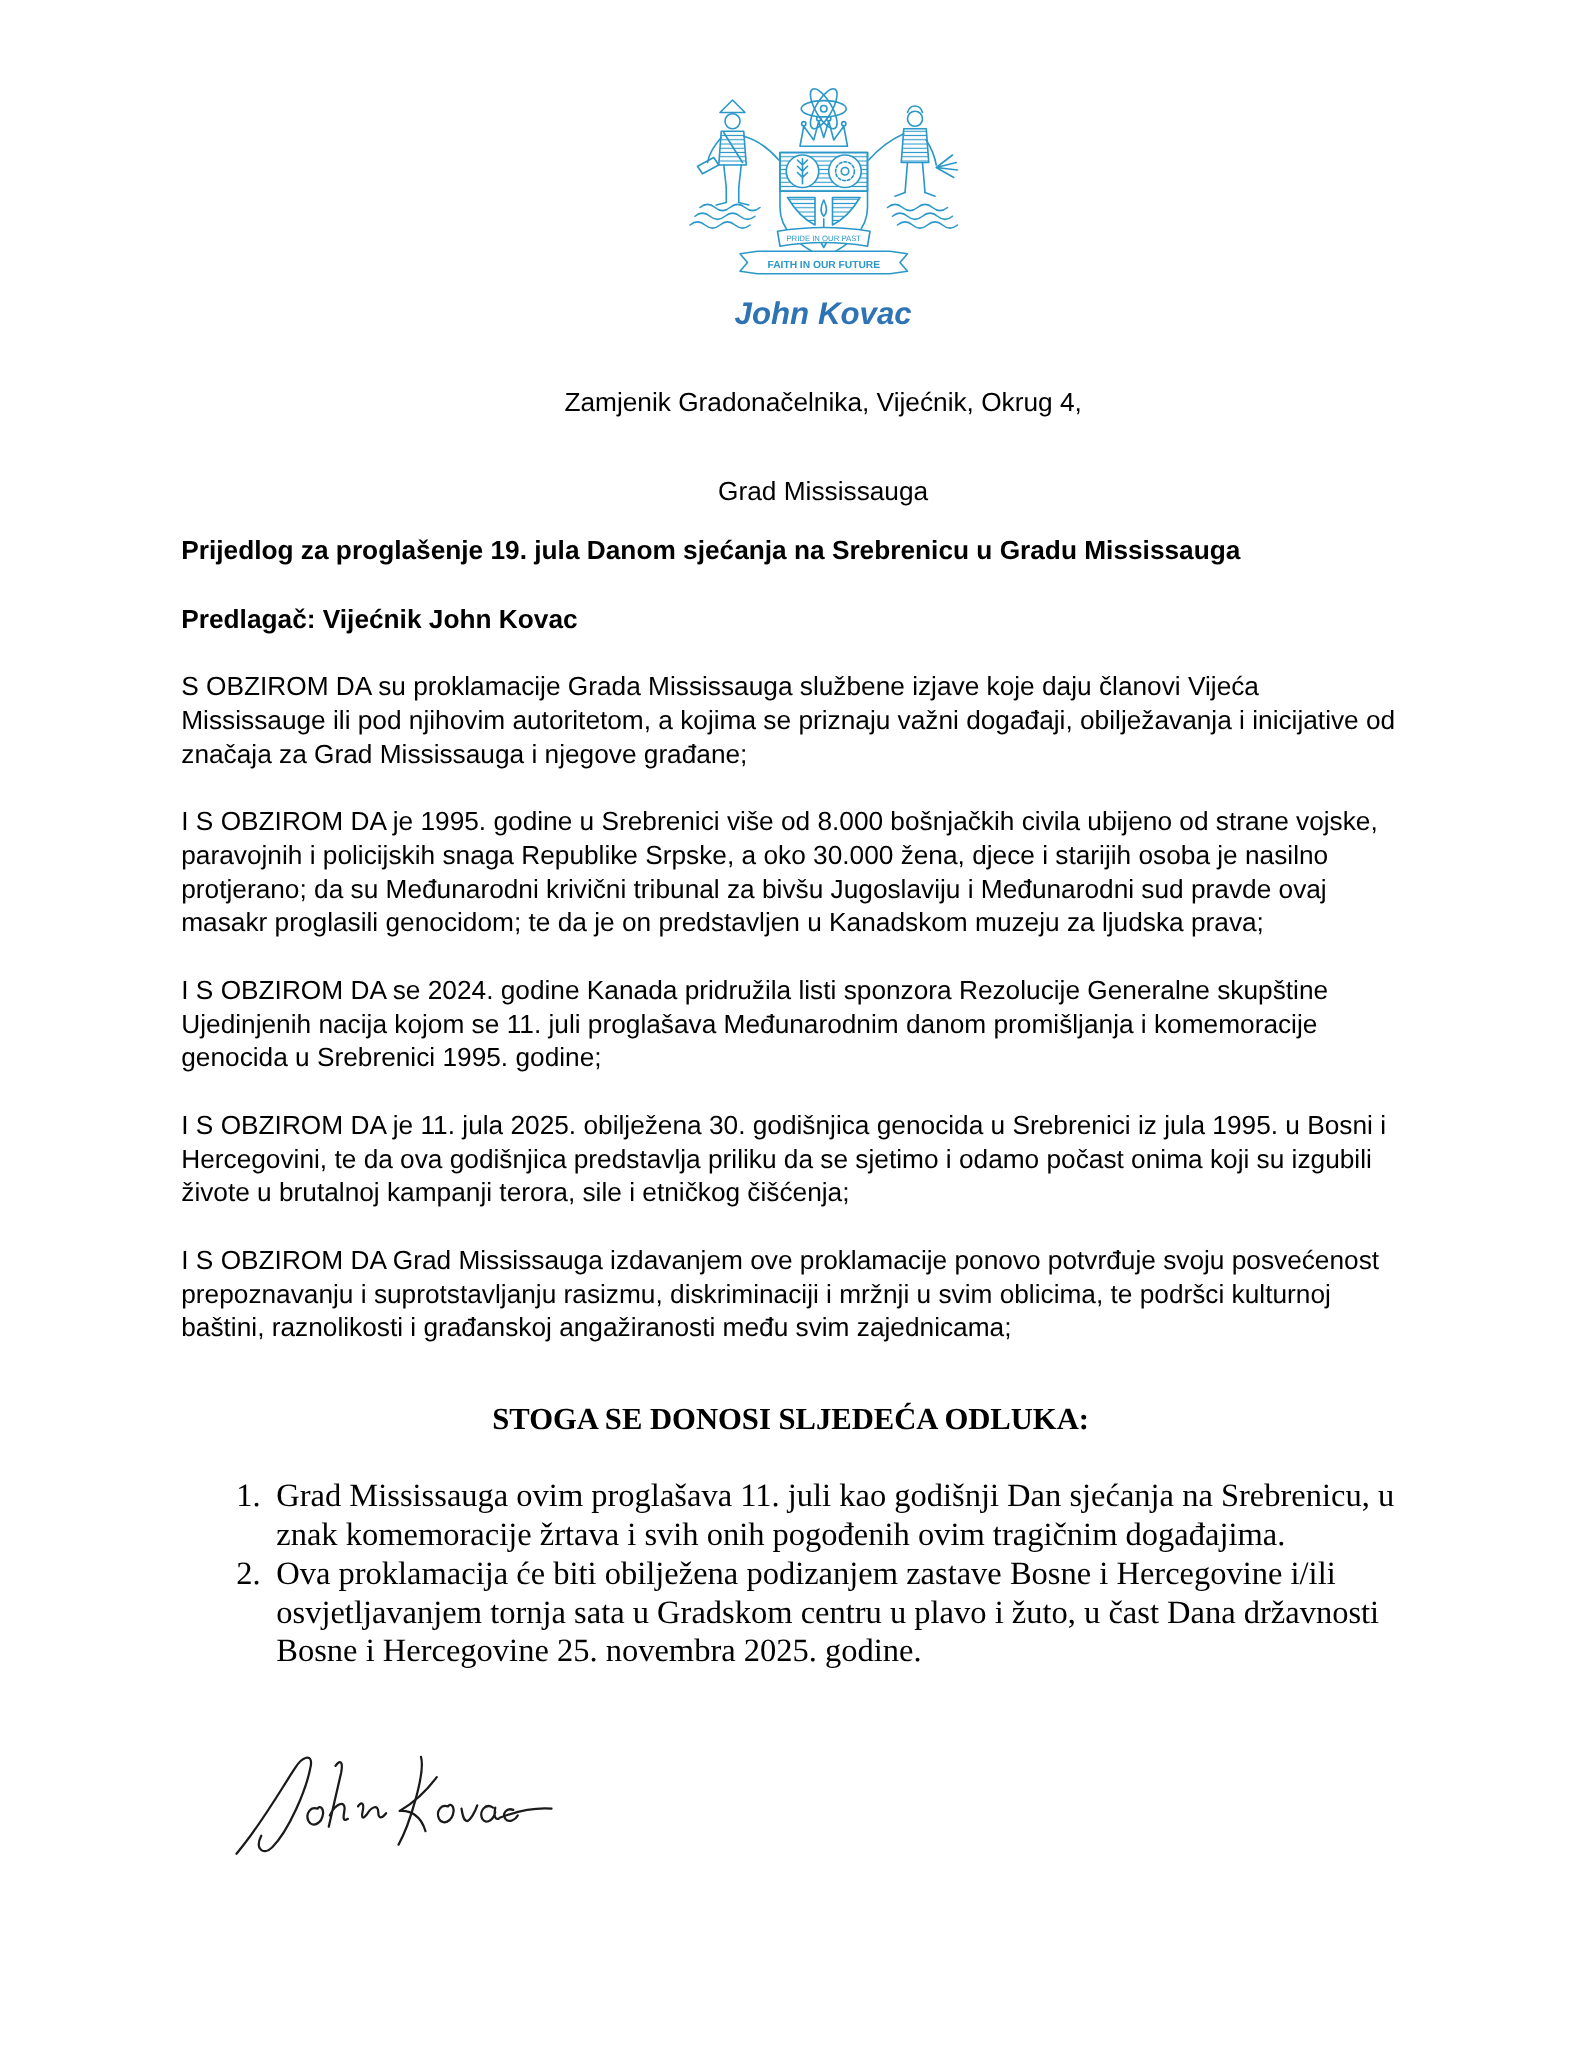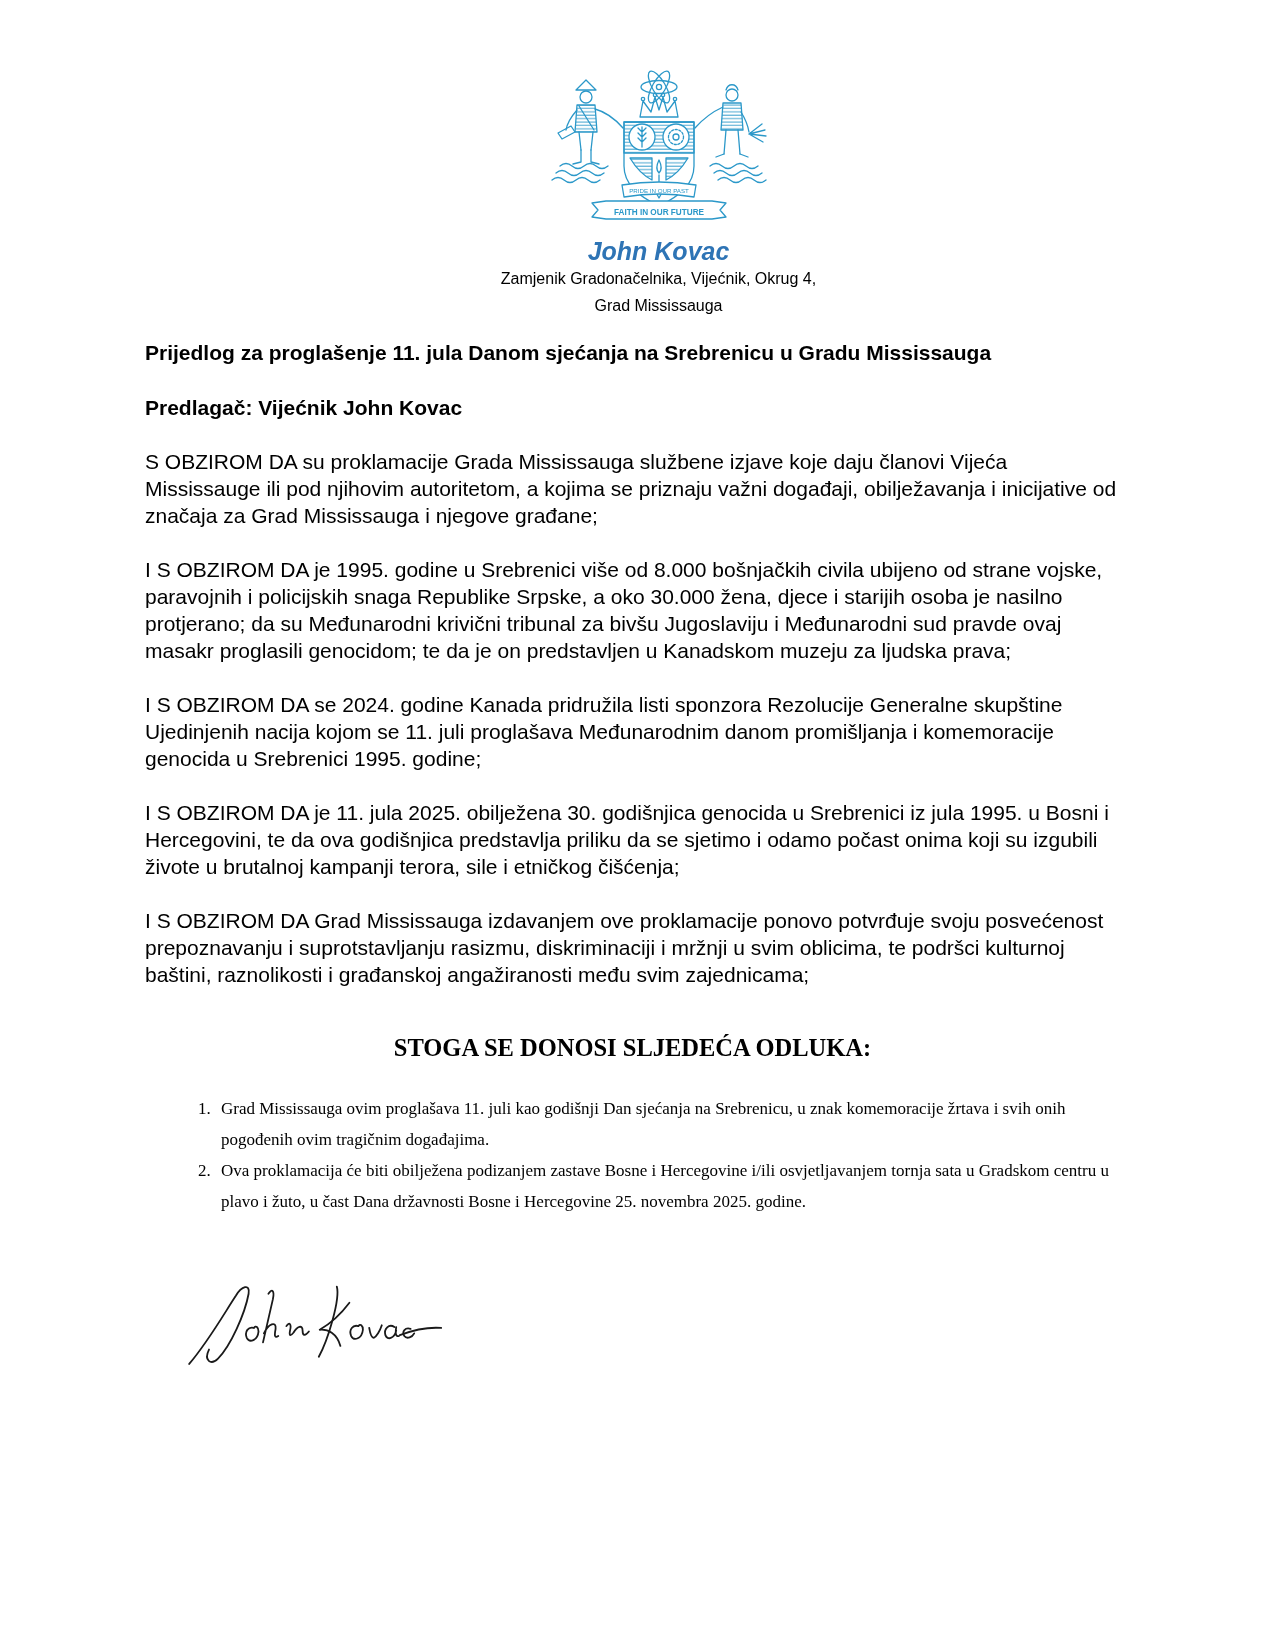--- a/index.html
+++ b/index.html
@@ -12,33 +12,33 @@
     font-family:"Liberation Sans", sans-serif;
     font-size:21px;
     overflow:hidden;
   }
   .header{text-align:center;padding-top:70px;padding-left:42px;}
   .crest{display:block;margin:0 auto;width:224px;height:162px;}
   .officer-name{
     margin-top:5px;
     font-size:25px;font-weight:700;color:#2E74B5;line-height:28px;font-style:italic;
   }
-  .officer-sub{font-size:16px;line-height:27px;}
+  .officer-sub{font-size:21px;line-height:27px;margin-top:44px;}
   .content{margin:0 155px 0 145px;}
   .doc-title{font-weight:700;margin:20px 0 0 0;line-height:27px;}
   .proposer{font-weight:700;margin:28px 0 0 0;line-height:27px;}
   .body-par{margin:27px 0 0 0;line-height:27px;text-align:left;}
   .resolution-heading{
     font-family:"Liberation Serif", serif;
     font-size:24.5px;font-weight:700;
     margin:45px 0 0 0;line-height:30px;text-align:center;
   }
   .resolution-list{
     font-family:"Liberation Serif", serif;
-    font-size:17px;line-height:31px;
+    font-size:26px;line-height:31px;
     margin:30px 0 0 0;padding:0 0 0 70px;
   }
   .resolution-list li{padding-left:6px;margin:0;}
   .signature-block{margin:58px 0 0 28px;width:270px;height:96px;}
   .signature-block svg{display:block;width:270px;height:96px;}
 </style>
 </head>
 <body>
 
 <div class="page">
@@ -109,21 +109,21 @@
       <text x="111" y="123" text-anchor="middle" font-size="6.2" font-family="Liberation Sans, sans-serif" fill="#2B98C9">PRIDE IN OUR PAST</text>
       <text x="111" y="144.5" text-anchor="middle" font-size="8.2" font-weight="bold" font-family="Liberation Sans, sans-serif" fill="#2B98C9">FAITH IN OUR FUTURE</text>
     </svg>
 
     <div class="officer-name">John Kovac</div>
     <div class="officer-sub">Zamjenik Gradonačelnika, Vijećnik, Okrug 4,</div>
     <div class="officer-sub">Grad Mississauga</div>
   </div>
 
   <div class="content">
-    <p class="doc-title">Prijedlog za proglašenje 11. jula Danom sjećanja na Srebrenicu u Gradu Mississauga</p>
+    <p class="doc-title">Prijedlog za proglašenje 19. jula Danom sjećanja na Srebrenicu u Gradu Mississauga</p>
     <p class="proposer">Predlagač: Vijećnik John Kovac</p>
 
     <p class="body-par">S OBZIROM DA su proklamacije Grada Mississauga službene izjave koje daju članovi Vijeća Mississauge ili pod njihovim autoritetom, a kojima se priznaju važni događaji, obilježavanja i inicijative od značaja za Grad Mississauga i njegove građane;</p>
     <p class="body-par">I S OBZIROM DA je 1995. godine u Srebrenici više od 8.000 bošnjačkih civila ubijeno od strane vojske, paravojnih i policijskih snaga Republike Srpske, a oko 30.000 žena, djece i starijih osoba je nasilno protjerano; da su Međunarodni krivični tribunal za bivšu Jugoslaviju  i Međunarodni sud pravde ovaj masakr proglasili genocidom; te da je on predstavljen u Kanadskom muzeju za ljudska prava;</p>
     <p class="body-par">I S OBZIROM DA se 2024. godine Kanada pridružila listi sponzora Rezolucije Generalne skupštine Ujedinjenih nacija kojom se 11. juli proglašava Međunarodnim danom promišljanja i komemoracije genocida u Srebrenici 1995. godine;</p>
     <p class="body-par">I S OBZIROM DA je 11. jula 2025. obilježena 30. godišnjica genocida u Srebrenici iz jula 1995. u Bosni i Hercegovini, te da ova godišnjica predstavlja priliku da se sjetimo i odamo počast onima koji su izgubili živote u brutalnoj kampanji terora, sile i etničkog čišćenja;</p>
     <p class="body-par">I S OBZIROM DA Grad Mississauga izdavanjem ove proklamacije ponovo potvrđuje svoju posvećenost prepoznavanju i suprotstavljanju rasizmu, diskriminaciji i mržnji u svim oblicima, te podršci kulturnoj baštini, raznolikosti i građanskoj angažiranosti među svim zajednicama;</p>
 
     <h2 class="resolution-heading">STOGA SE DONOSI SLJEDEĆA ODLUKA:</h2>
 

